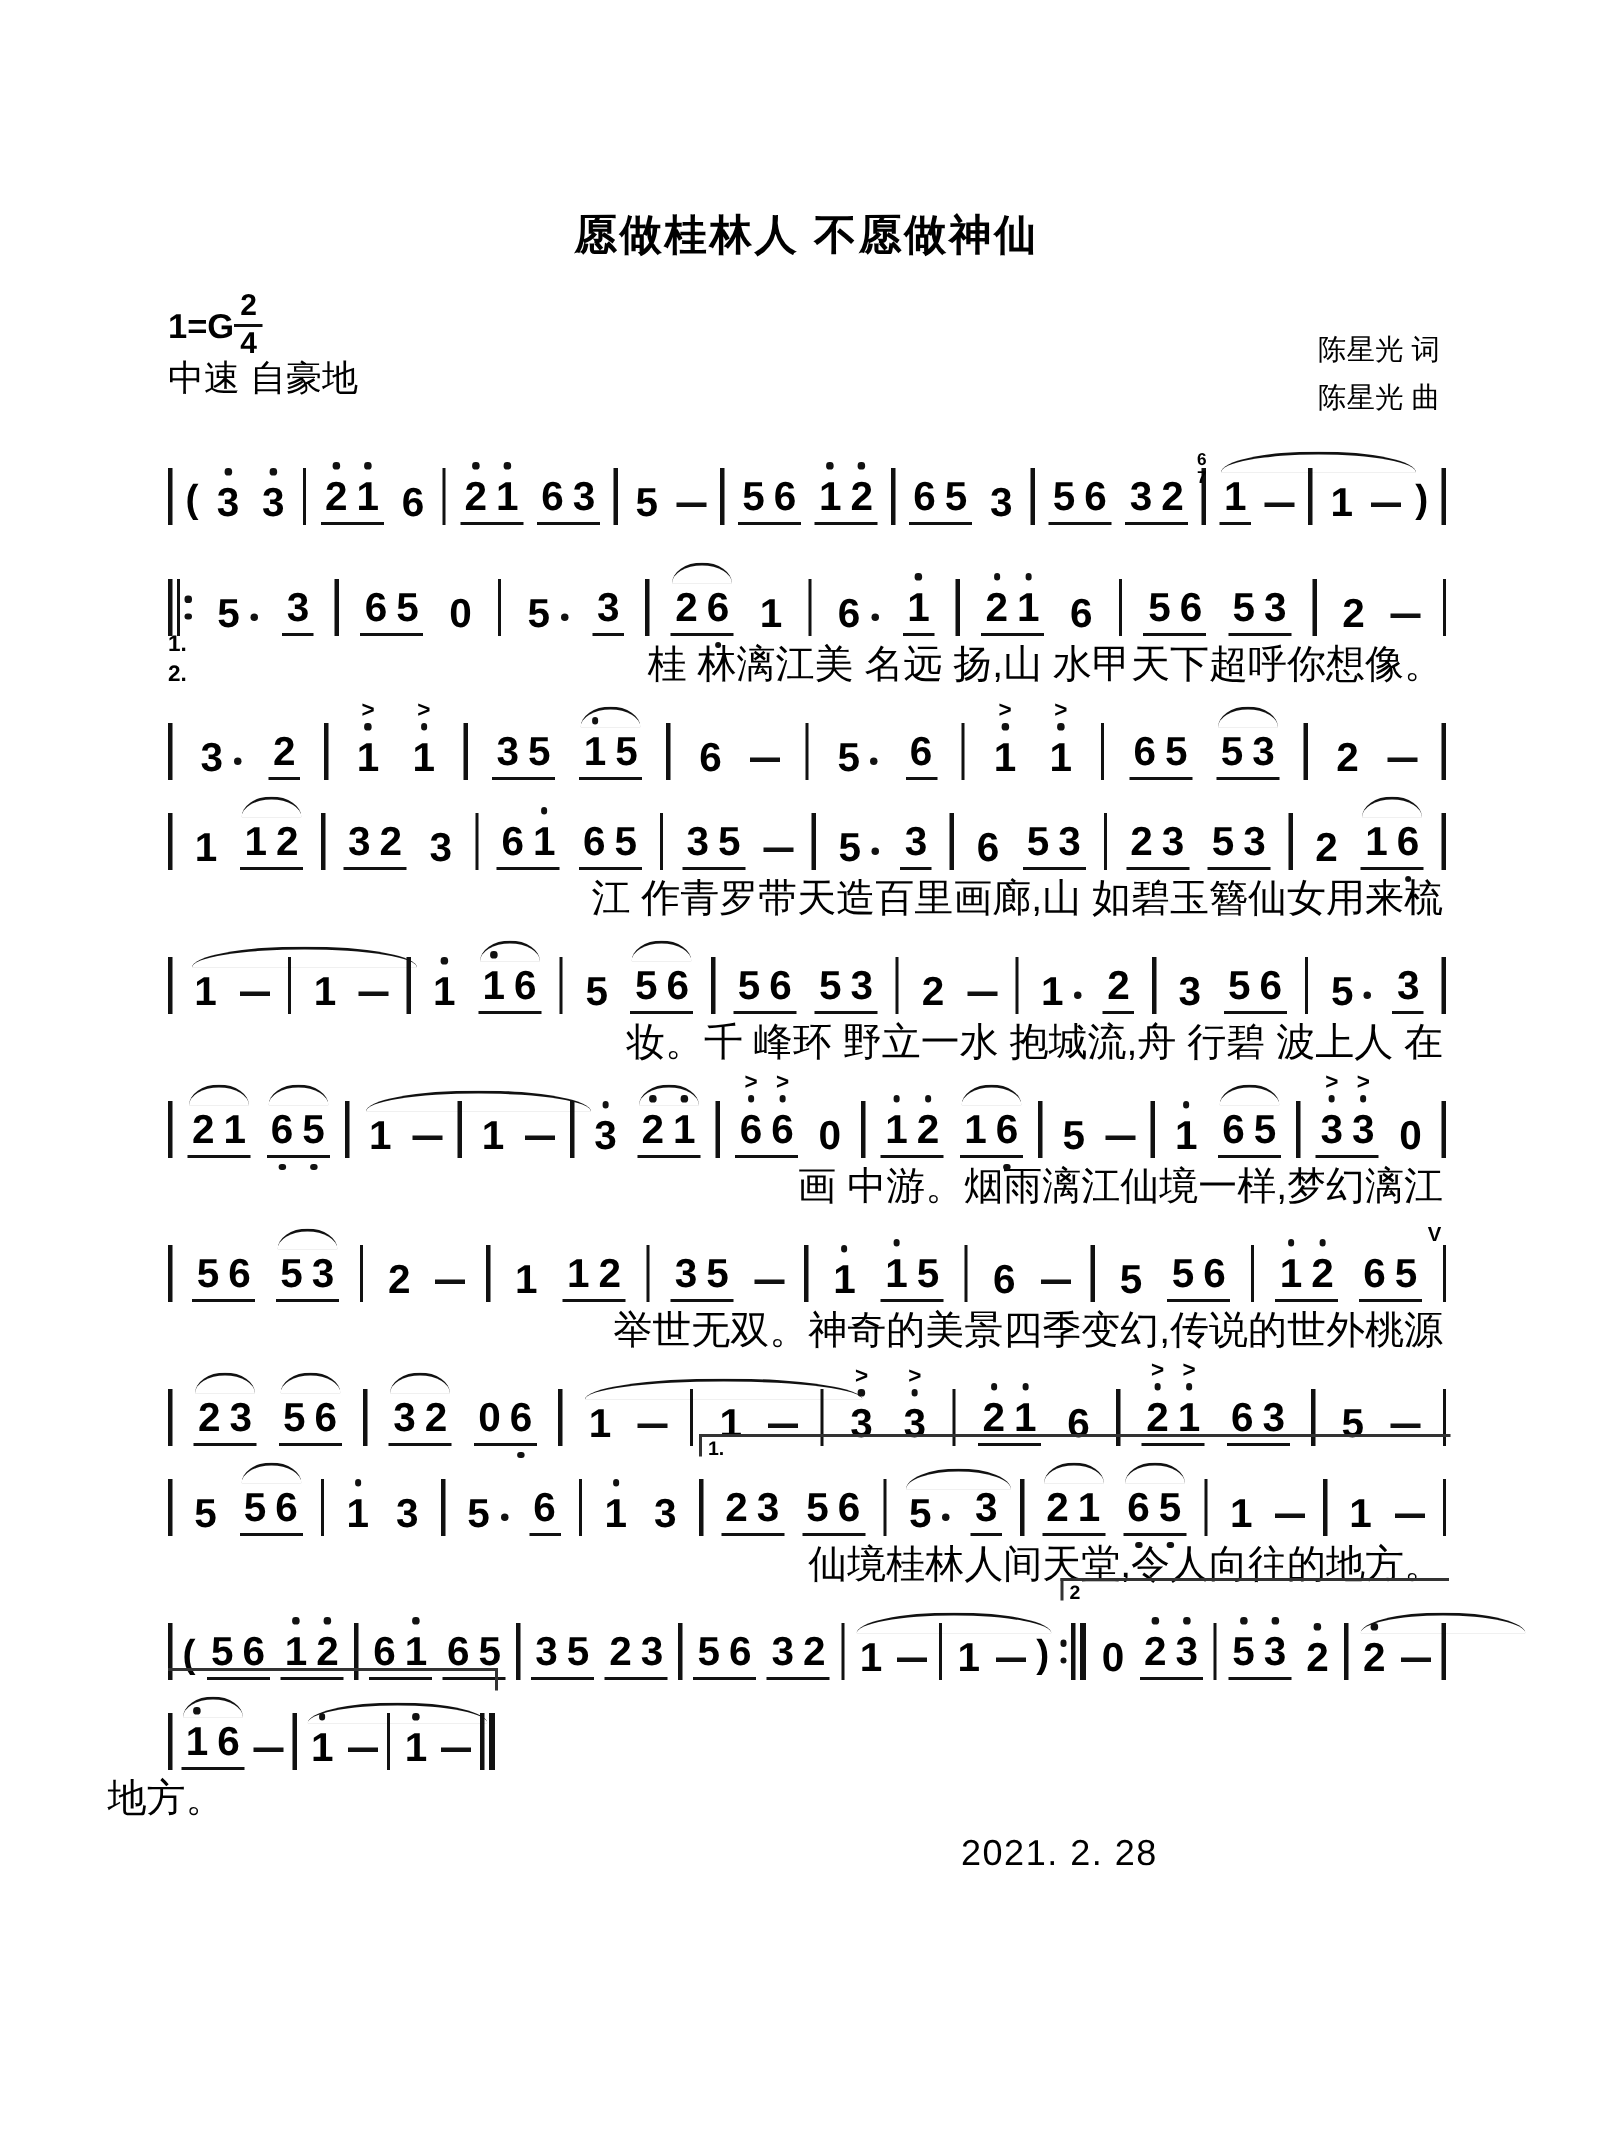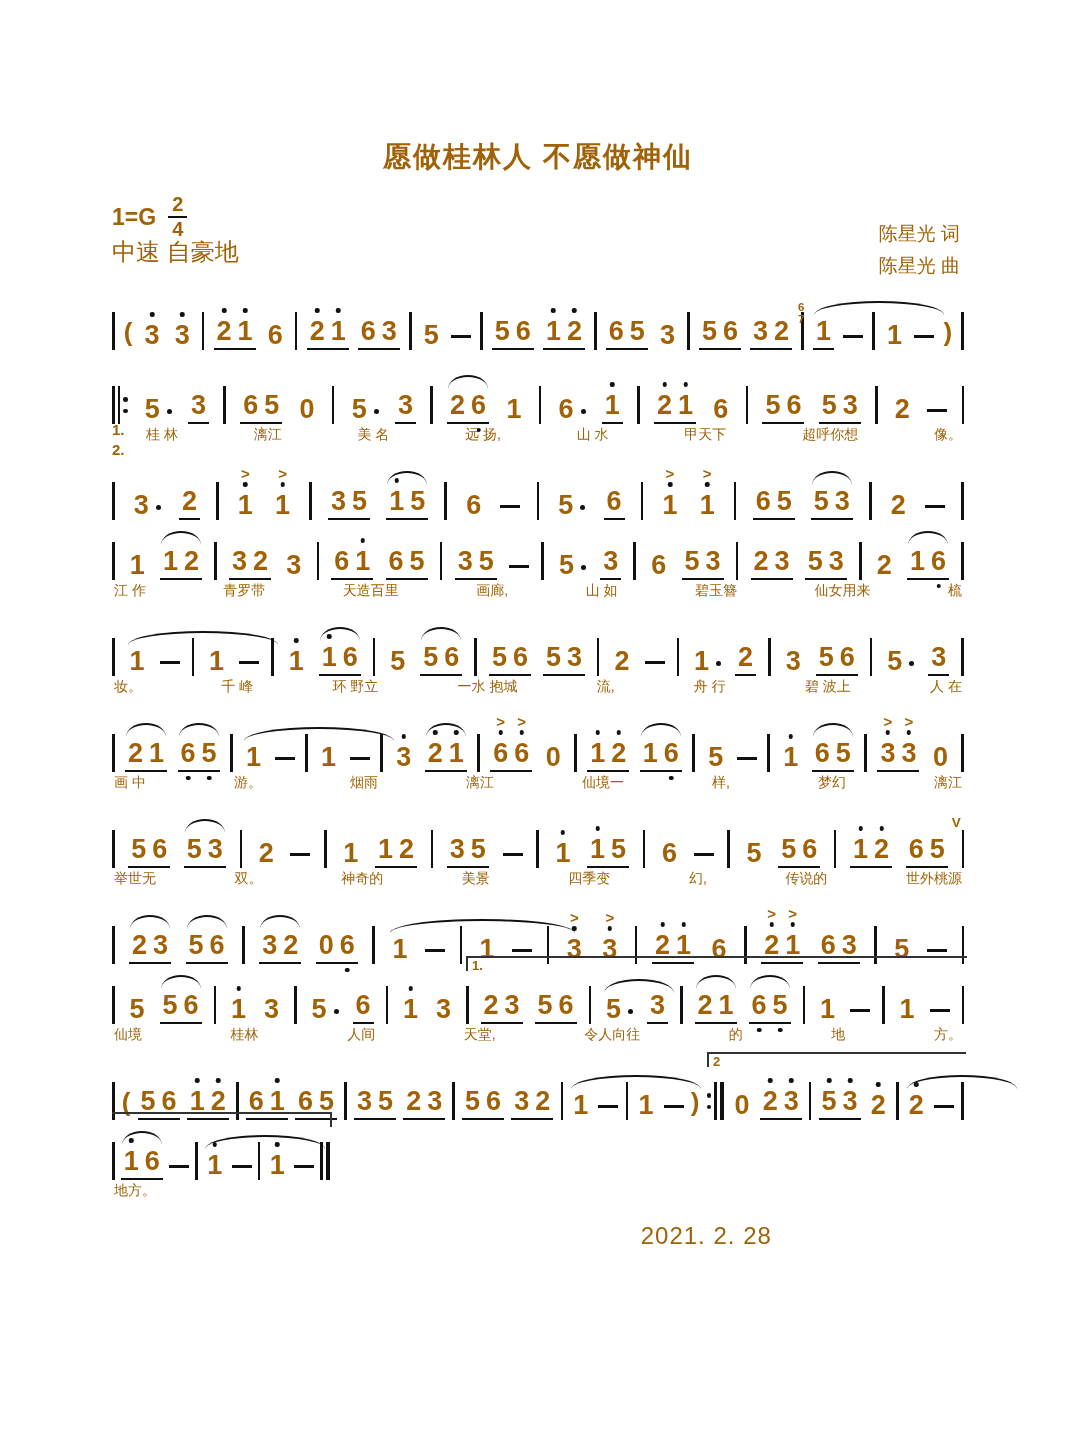--- a/index.html
+++ b/index.html
@@ -1,32 +1,32 @@
 <!DOCTYPE html>
 <html><head>
 <meta charset="utf-8">
 <style>
   html,body{margin:0;padding:0;background:#fff;}
-  .page{width:1072px;height:1437px;position:relative;background:#fff;color:#a16207;
+  .page{width:1072px;height:1437px;position:relative;background:#fff;color:#000000;
         font-family:"Liberation Sans","DejaVu Sans",sans-serif;overflow:hidden;}
   .sheet{position:absolute;left:110px;top:138px;width:856px;}
   .title{text-align:center;font-size:28px;font-weight:600;letter-spacing:2px;height:34px;}
   .meta{position:relative;height:104px;}
-  .key-row{position:absolute;left:2px;top:22px;display:flex;align-items:center;gap:12px;
+  .key-row{position:absolute;left:2px;top:22px;display:flex;align-items:center;
            font-size:23px;font-weight:700;}
   .meter{display:inline-flex;flex-direction:column;align-items:center;line-height:1.05;
          font-size:20px;font-weight:700;}
   .meter-num{border-bottom:2.5px solid #111;padding:0 4px 1px;}
   .meter-den{padding-top:1px;}
   .tempo{position:absolute;left:2px;top:64px;font-size:24px;}
   .credits{position:absolute;right:6px;top:46px;text-align:right;font-size:19px;line-height:1.7;}
   .systems{margin-top:14px;}
   .system{position:relative;}
   .music-row{display:flex;justify-content:space-between;align-items:flex-end;height:60px;padding:0 2px;}
-  .lyric-row{display:flex;justify-content:space-between;font-size:14px;line-height:1.25;
+  .lyric-row{display:flex;justify-content:flex-end;font-size:26px;line-height:1.25;
              height:34px;margin-top:2px;white-space:pre;padding:0 4px;}
   .lyric-row.empty{height:12px;}
   .system.has-vm .lyric-row{padding-left:36px;}
   .bar{width:2.5px;height:38px;background:#111;}
   .bar-group{display:flex;align-items:center;gap:3px;height:38px;}
   .bar-thick{width:4.5px;height:38px;background:#111;}
   .bar-thin{width:2.5px;height:38px;background:#111;}
   .rep-dots{display:flex;flex-direction:column;gap:7px;}
   .rep-dots i{width:4.5px;height:4.5px;border-radius:50%;background:#111;}
   .paren{font-size:26px;font-weight:700;line-height:34px;margin-bottom:1px;}

